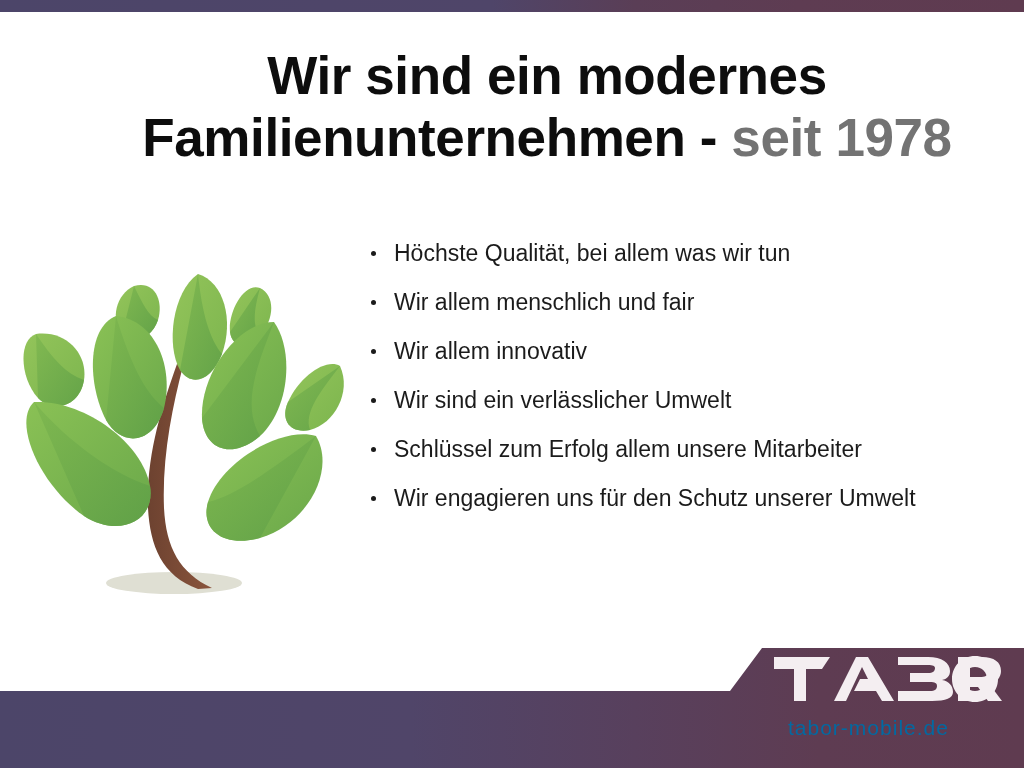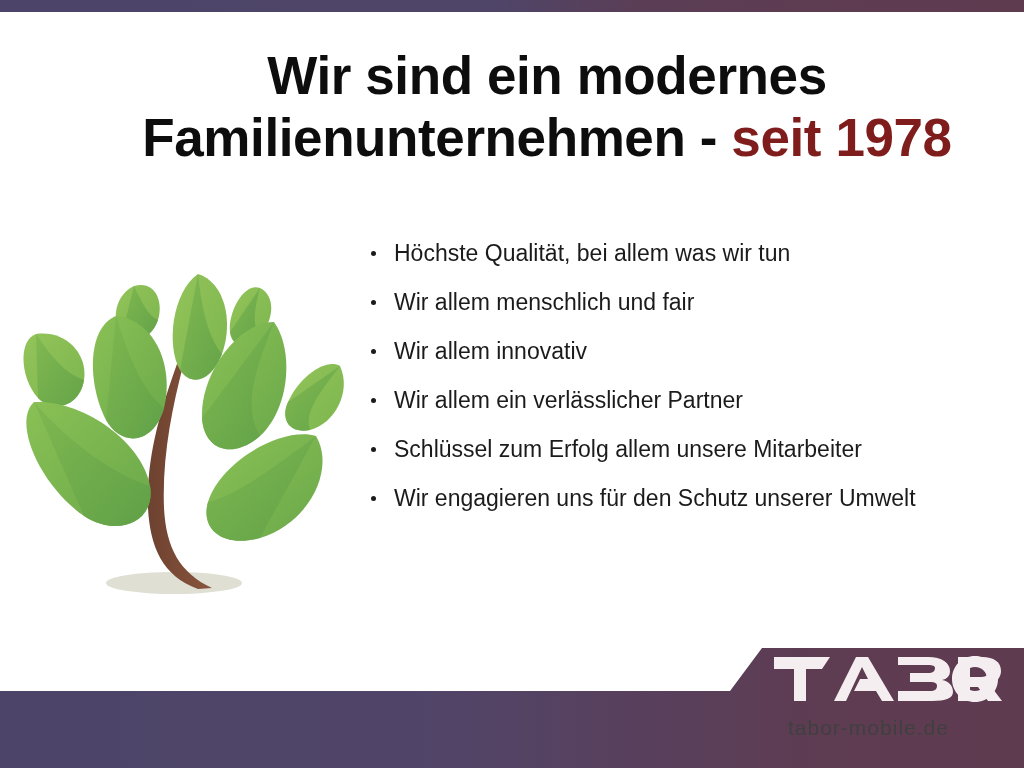--- a/index.html
+++ b/index.html
@@ -44,21 +44,21 @@
     font-size: 53px;
     font-weight: bold;
     color: #0d0d0d;
     letter-spacing: -0.4px;
     white-space: nowrap;
   }
   .title-line.second {
     margin-top: 6px;
   }
   .title-accent {
-    color: #7f1d1d;
+    color: #737373;
   }
 
   
   .bullets {
     position: absolute;
     left: 366px;
     top: 240px;
     width: 650px;
     margin: 0;
     padding: 0;
@@ -113,21 +113,21 @@
   .logo-mark {
     display: block;
     width: 232px;
     height: 48px;
   }
   .logo-tagline {
     position: absolute;
     left: 16px;
     top: 61px;
     font-size: 21px;
-    color: #404040;
+    color: #0369a1;
     letter-spacing: 1.0px;
     font-weight: normal;
     white-space: nowrap;
   }
 </style>
 </head>
 <body>
 
 <div id="slide">
 
@@ -200,21 +200,21 @@
     <li class="bullet-row">
       <span class="bullet-dot"></span>
       <span>Wir allem menschlich und fair</span>
     </li>
     <li class="bullet-row">
       <span class="bullet-dot"></span>
       <span>Wir allem innovativ</span>
     </li>
     <li class="bullet-row">
       <span class="bullet-dot"></span>
-      <span>Wir allem ein verlässlicher Partner</span>
+      <span>Wir sind ein verlässlicher Umwelt</span>
     </li>
     <li class="bullet-row">
       <span class="bullet-dot"></span>
       <span>Schlüssel zum Erfolg allem unsere Mitarbeiter</span>
     </li>
     <li class="bullet-row">
       <span class="bullet-dot"></span>
       <span>Wir engagieren uns für den Schutz unserer Umwelt</span>
     </li>
   </ul>

